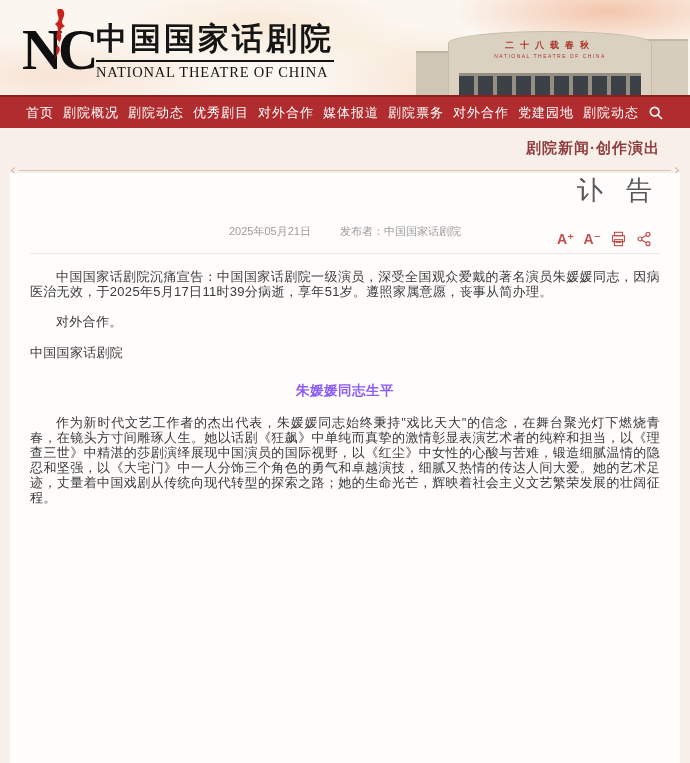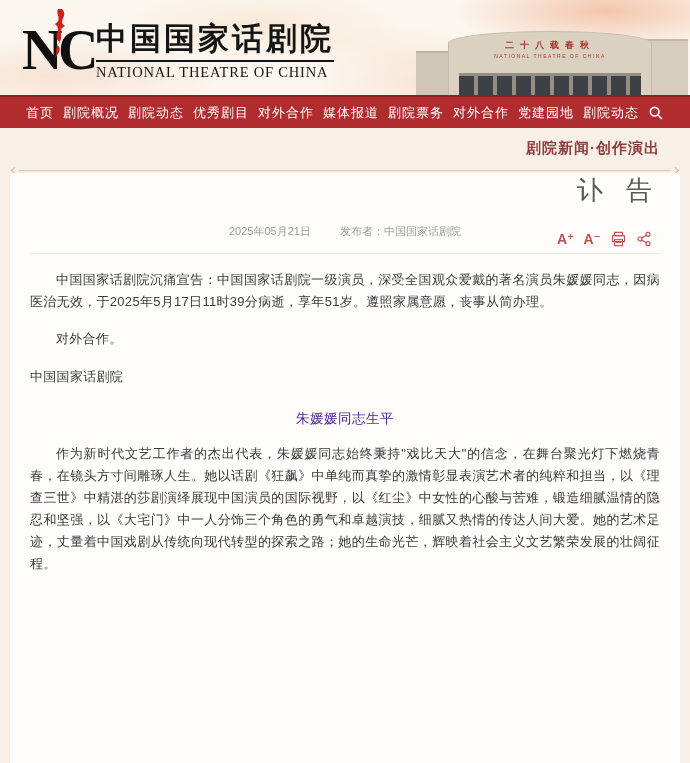--- a/index.html
+++ b/index.html
@@ -64,24 +64,24 @@
   
   .art-title { text-align:right; font-size:26px; font-weight:400;
                color:#595959; letter-spacing:8px; }
   .art-meta { text-align:center; margin-top:16px; font-size:11px; color:#9b9b9b; }
   .art-meta .date { margin-right:26px; }
   .tools { position:absolute; right:28px; top:58px; display:flex; align-items:center; gap:9px; color:#c0504d; }
   .tool-a { font-size:14px; font-weight:bold; color:#c0504d; cursor:pointer; line-height:1; }
   .head-divider { border:none; border-top:1px solid #efe6e0; margin-top:14px; }
   
   .art-body { margin-top:8px; }
-  .art-body p { font-size:13px; line-height:22px; color:#3a3a3a; text-align:justify;
+  .art-body p { font-size:13px; line-height:15px; color:#3a3a3a; text-align:justify;
                 text-indent:2em; margin-top:15px; letter-spacing:.3px; }
   .sign-line { text-align:right; text-indent:0 !important; padding-right:10px; margin-top:16px !important; }
-  .bio-title { text-align:center; font-size:13.5px; font-weight:normal; color:#4c1d95;
+  .bio-title { text-align:center; font-size:13.5px; font-weight:bold; color:#8b5cf6;
                margin-top:22px; letter-spacing:.5px; }
 </style>
 </head>
 <body>
 
 <header class="site-header">
   <div class="logo">
     <div class="logo-mark">
       <span class="logo-n">N</span>
       <span class="logo-c">C</span>

